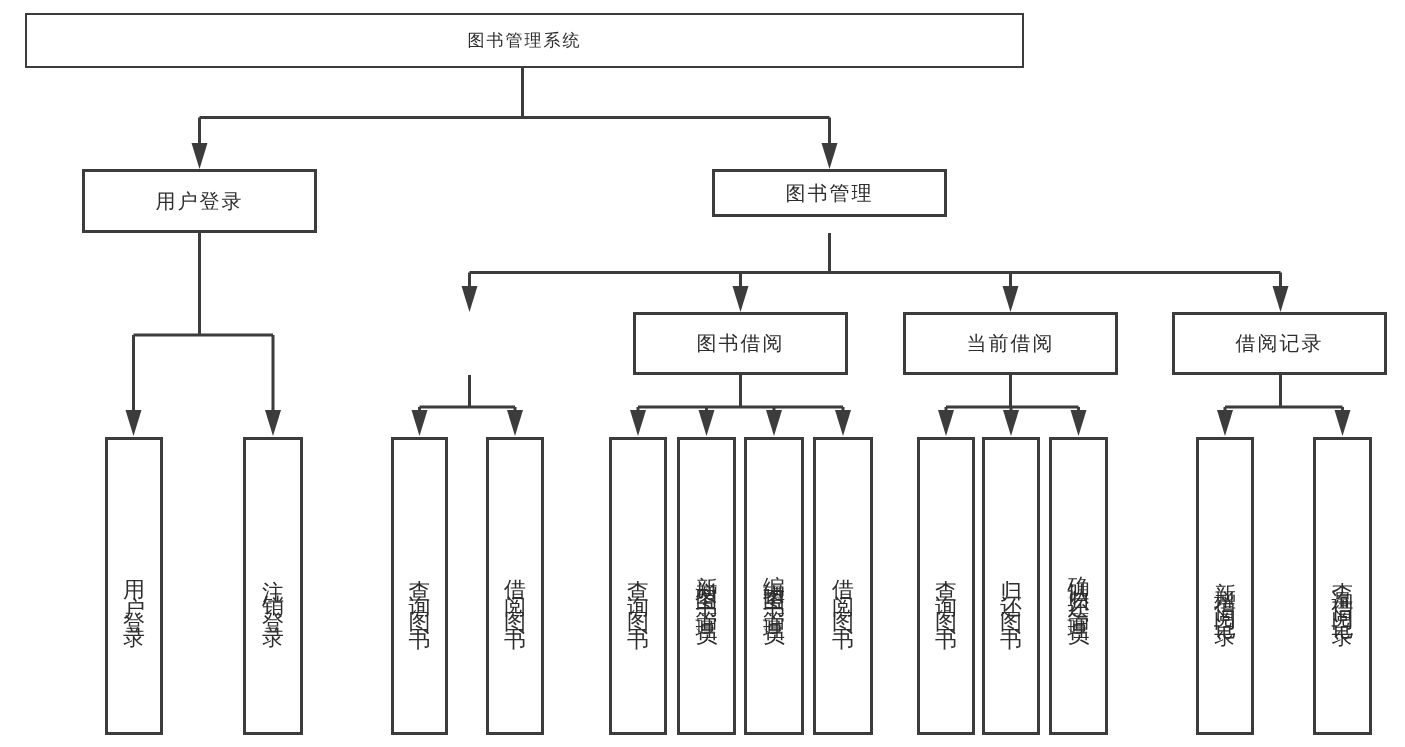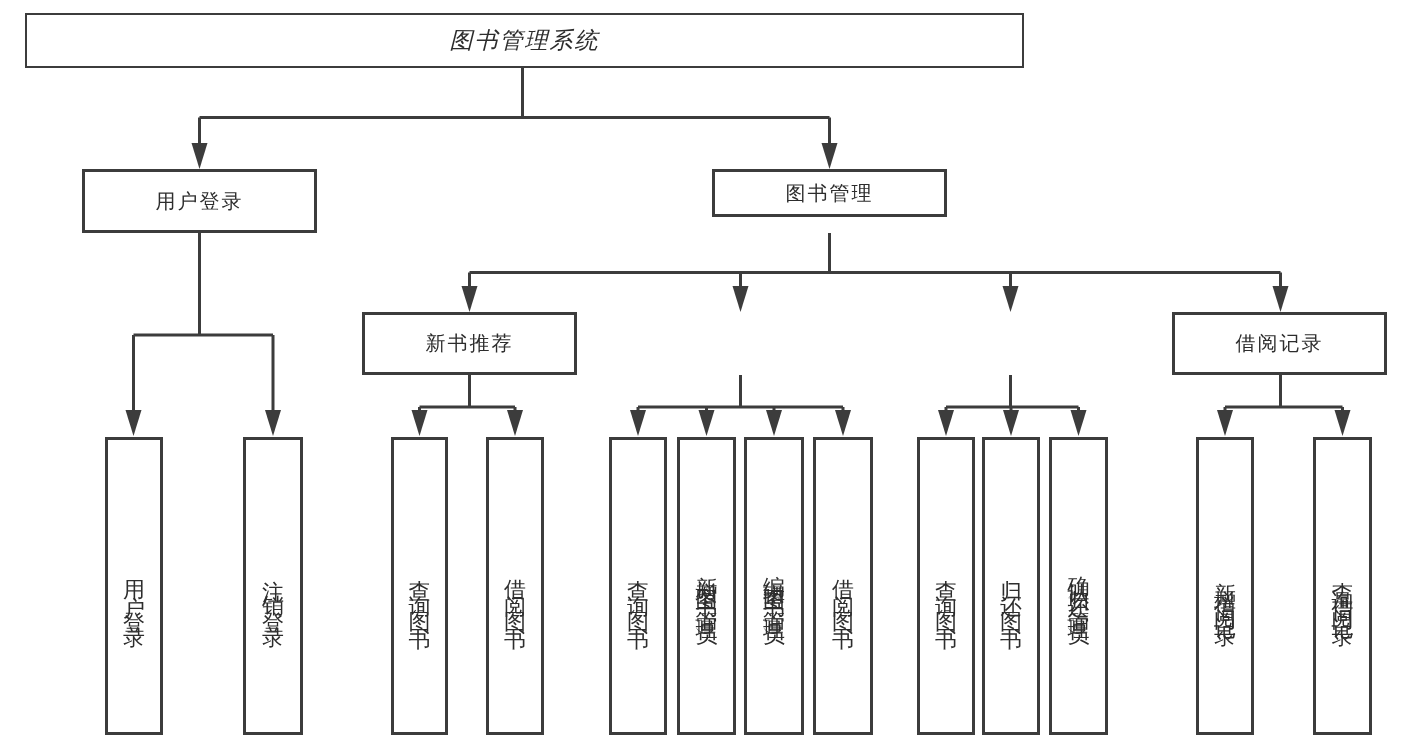--- a/index.html
+++ b/index.html
@@ -12,21 +12,21 @@
   }
   .connectors{position:absolute;left:0;top:0;z-index:1;}
   .connectors path{stroke:#3c3c3c;stroke-width:3;fill:none;}
   .connectors polygon{fill:#3c3c3c;}
   .hbox{
     position:absolute;z-index:2;box-sizing:border-box;
     border:3px solid #3c3c3c;background:#ffffff;
     display:flex;align-items:center;justify-content:center;
     font-size:20px;color:#2d2d2d;letter-spacing:2px;
   }
-  .hbox.root{border-width:2px;font-size:23px;font-style:italic;}
+  .hbox.root{border-width:2px;font-size:17px;}
   .vbox{
     position:absolute;z-index:2;box-sizing:border-box;
     border:3px solid #3c3c3c;background:#ffffff;
     display:flex;align-items:center;justify-content:center;
   }
   .vbox .vtext{
     display:block;
     writing-mode:vertical-lr;
     text-orientation:mixed;
     font-size:22px;color:#2d2d2d;
@@ -104,21 +104,22 @@
       <polygon points="1217,410 1233,410 1225,436"></polygon>
       <polygon points="1334.5,410 1350.5,410 1342.5,436"></polygon>
     </g>
   </svg>
 
   <div class="hbox root" style="left:25px;top:13px;width:999px;height:55px;">图书管理系统</div>
 
   <div class="hbox" style="left:82px;top:169px;width:235px;height:64px;">用户登录</div>
   <div class="hbox" style="left:712px;top:169px;width:235px;height:48px;">图书管理</div>
 
-  <div class="hbox" style="left:362px;top:312px;width:215px;height:63px;">新书推荐</div>
+  <div class="hbox" style="left:633px;top:312px;width:215px;height:63px;">图书借阅</div>
+  <div class="hbox" style="left:903px;top:312px;width:215px;height:63px;">当前借阅</div>
   <div class="hbox" style="left:1172px;top:312px;width:215px;height:63px;">借阅记录</div>
 
   <div class="vbox short" style="left:105px;top:437px;width:58px;height:298px;">
     <span class="vtext">用户登录</span>
   </div>
   <div class="vbox short" style="left:243px;top:437px;width:60px;height:298px;">
     <span class="vtext">注销登录</span>
   </div>
 
   <div class="vbox short" style="left:391px;top:437px;width:57px;height:298px;">

